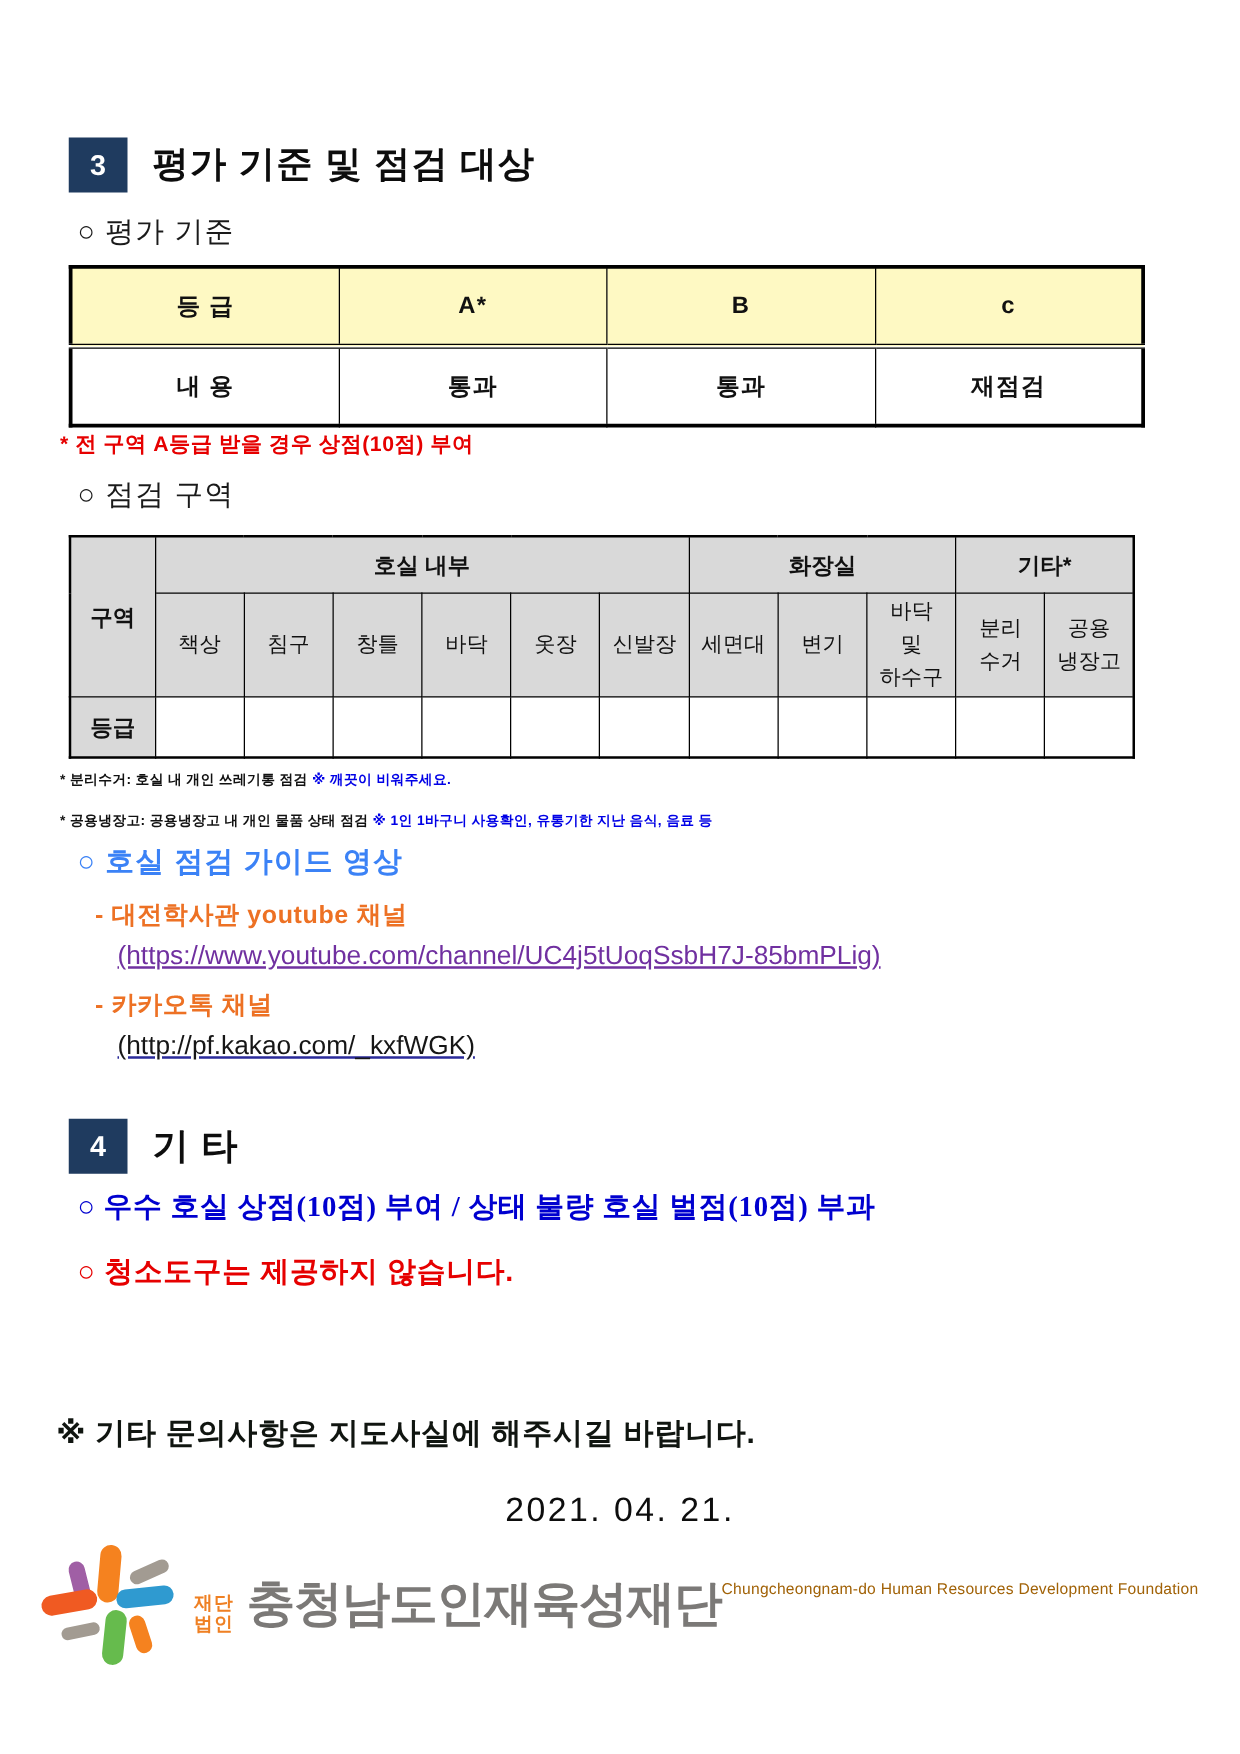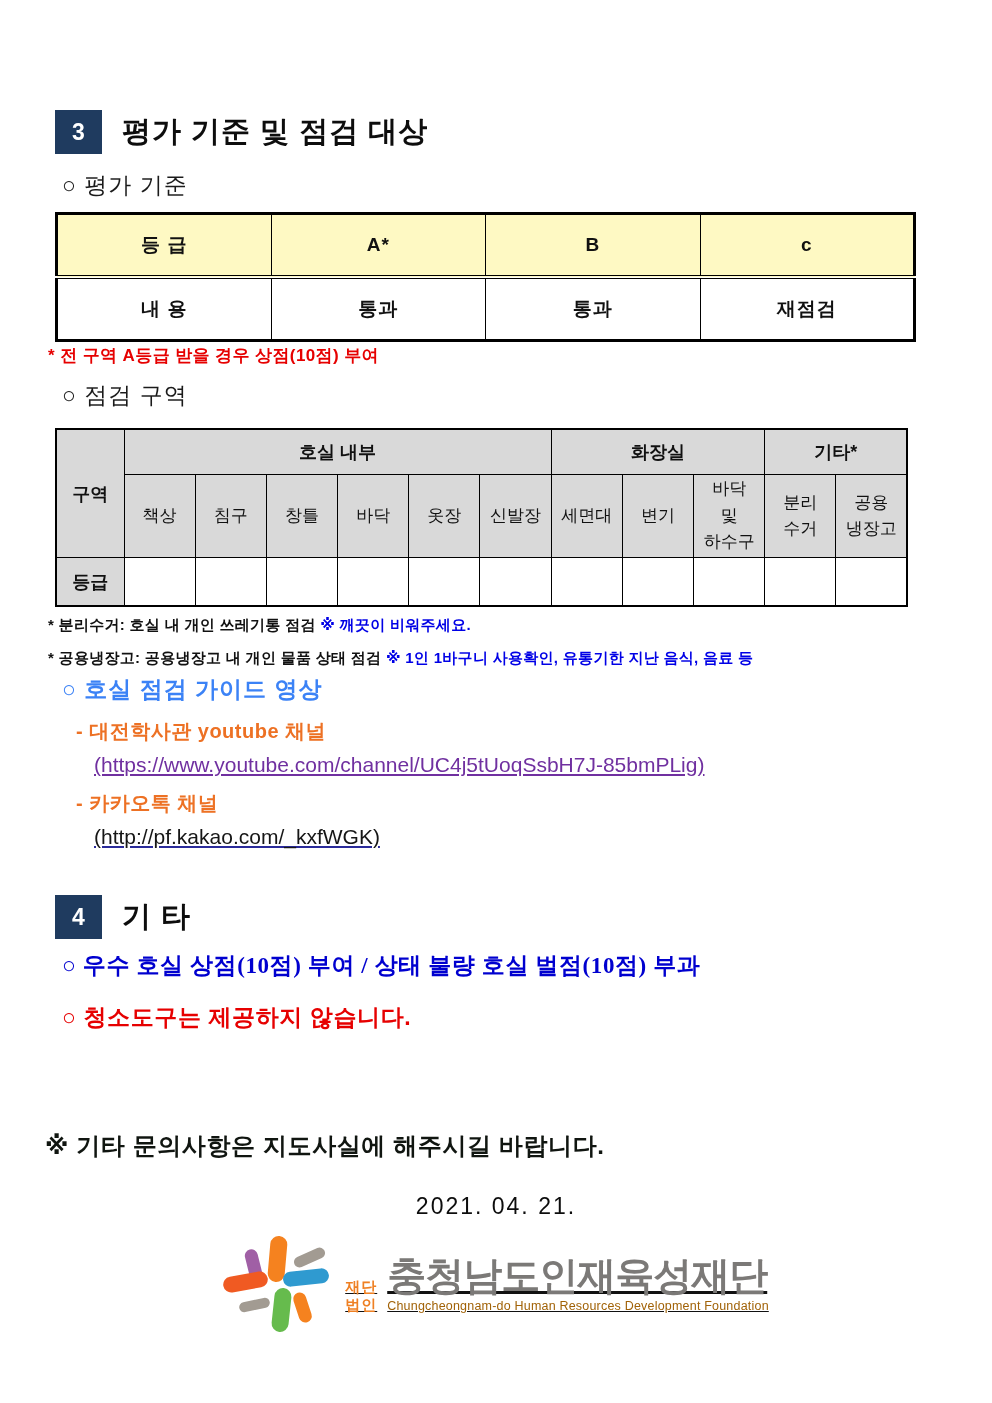--- a/index.html
+++ b/index.html
@@ -34,54 +34,54 @@
     font-size:17px;background:#fff;
   }
   .zone-table td.gray{background:#d9d9d9;}
   .zone-table tr.groups td{height:42px;font-size:18px;font-weight:bold;}
   .zone-table tr.subs td{height:80px;line-height:1.55;}
   .zone-table tr.graderow td{height:45px;}
   .zone-table td.corner{font-size:19px;font-weight:bold;margin-left:32px;}
   .zone-table td.rowlbl{font-size:18px;font-weight:bold;}
   .ml{white-space:pre-line;}
   
-  .footnotes{position:absolute;left:48px;top:608px;font-size:15px;font-weight:bold;line-height:33px;letter-spacing:0.3px;}
+  .footnotes{position:absolute;left:48px;top:608px;font-size:11px;font-weight:bold;line-height:33px;letter-spacing:0.3px;}
   .fn-blue{color:#0000e6;}
   
   .guide{position:absolute;left:62px;top:674px;}
   .guide-heading{font-size:23px;font-weight:bold;color:#3b82f6;letter-spacing:1px;}
   .guide-label{margin:13px 0 0 14px;font-size:20px;font-weight:bold;color:#ed7124;letter-spacing:0.5px;}
   .guide-link{display:inline-block;margin:8px 0 0 32px;font-size:21px;color:#7030a0;text-decoration:underline;}
   .guide-link.dark{color:#161616;text-decoration-color:#2a2a9a;}
   
   .bullet{position:absolute;left:62px;font-size:23px;font-weight:bold;letter-spacing:0.6px;}
   .b-blue{color:#0000cf;}
   .b-red{color:#e60000;}
   .b-purple{color:#7030a0;}
   .note-red{position:absolute;left:48px;top:344px;font-size:17px;font-weight:bold;color:#e60000;letter-spacing:0.4px;}
   .contact-note{position:absolute;left:45px;top:1130px;font-size:24px;font-weight:bold;color:#101510;letter-spacing:0.6px;}
-  .date-line{position:absolute;left:0;top:1193px;width:100%;text-align:center;font-size:23px;color:#0d0d0d;letter-spacing:2px;}
+  .date-line{position:absolute;left:0;top:1193px;width:100%;text-align:center;font-size:27px;color:#0d0d0d;letter-spacing:2px;}
   
   .logo-wrap{position:absolute;left:0;top:1236px;width:100%;display:flex;justify-content:center;align-items:center;}
   .pinwheel{position:relative;width:108px;height:96px;flex:0 0 auto;}
   .petal{position:absolute;border-radius:12px;}
   .p1{left:46px;top:0;width:17px;height:46px;background:#f5821f;transform:rotate(5deg);}
   .p2{left:24px;top:13px;width:13px;height:31px;background:#a05fa5;transform:rotate(-14deg);}
   .p3{left:70px;top:16px;width:33px;height:11px;background:#a29b92;transform:rotate(-24deg);}
   .p4{left:60px;top:34px;width:46px;height:15px;background:#2f9ad0;transform:rotate(-6deg);}
   .p5{left:0;top:38px;width:45px;height:16px;background:#f05a22;transform:rotate(-10deg);}
   .p6{left:16px;top:64px;width:31px;height:10px;background:#a29b92;transform:rotate(-12deg);}
   .p7{left:50px;top:52px;width:17px;height:44px;background:#66bb4d;transform:rotate(6deg);}
   .p8{left:73px;top:56px;width:13px;height:31px;background:#f5821f;transform:rotate(-18deg);}
-  .logo-text{margin-left:14px;display:flex;align-items:flex-end;text-decoration:underline;}
+  .logo-text{margin-left:14px;display:flex;align-items:center;}
   .logo-prefix{
     margin-top:14px;font-size:15px;font-weight:bold;color:#ef8023;
     line-height:1.15;white-space:pre-line;letter-spacing:1px;
   }
-  .logo-main{margin-left:10px;display:flex;flex-direction:column;}
+  .logo-main{margin-left:10px;display:flex;flex-direction:row;}
   .logo-name{font-size:39px;font-weight:bold;color:#7b7977;letter-spacing:-1px;line-height:1.1;}
   .logo-en{margin-top:1px;font-size:12.5px;color:#a16207;letter-spacing:0.2px;}
 </style>
 </head>
 <body>
 
 <div class="page">
 
   <div class="sec-header" style="top:110px;">
     <div class="sec-num">3</div>

